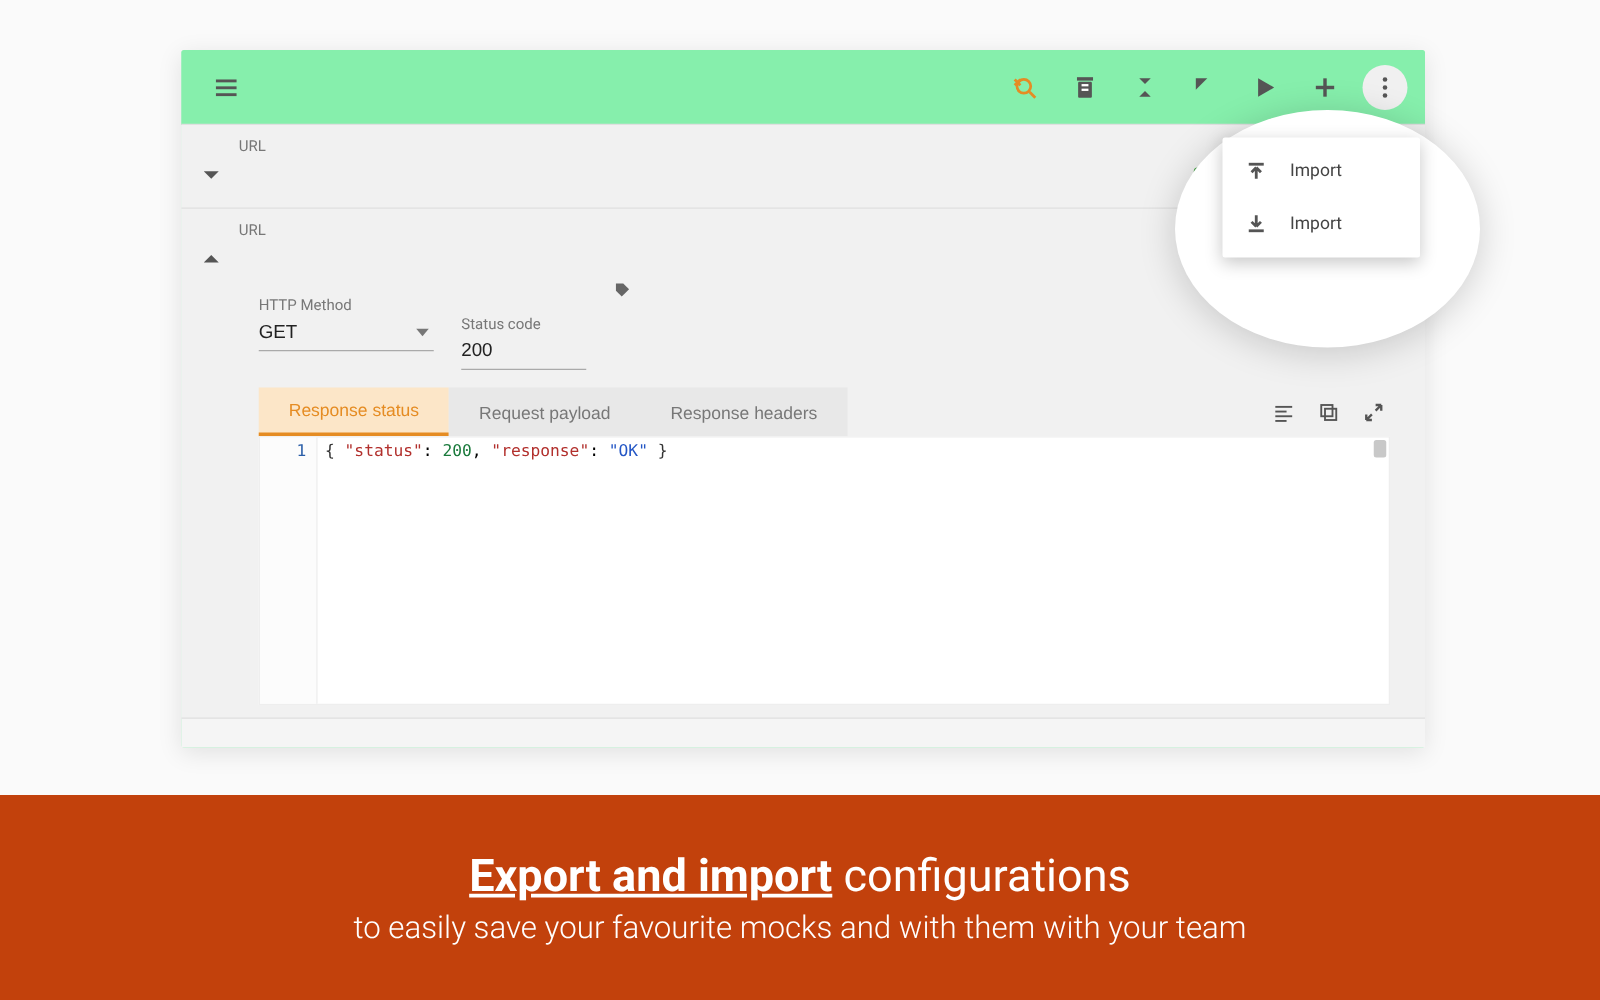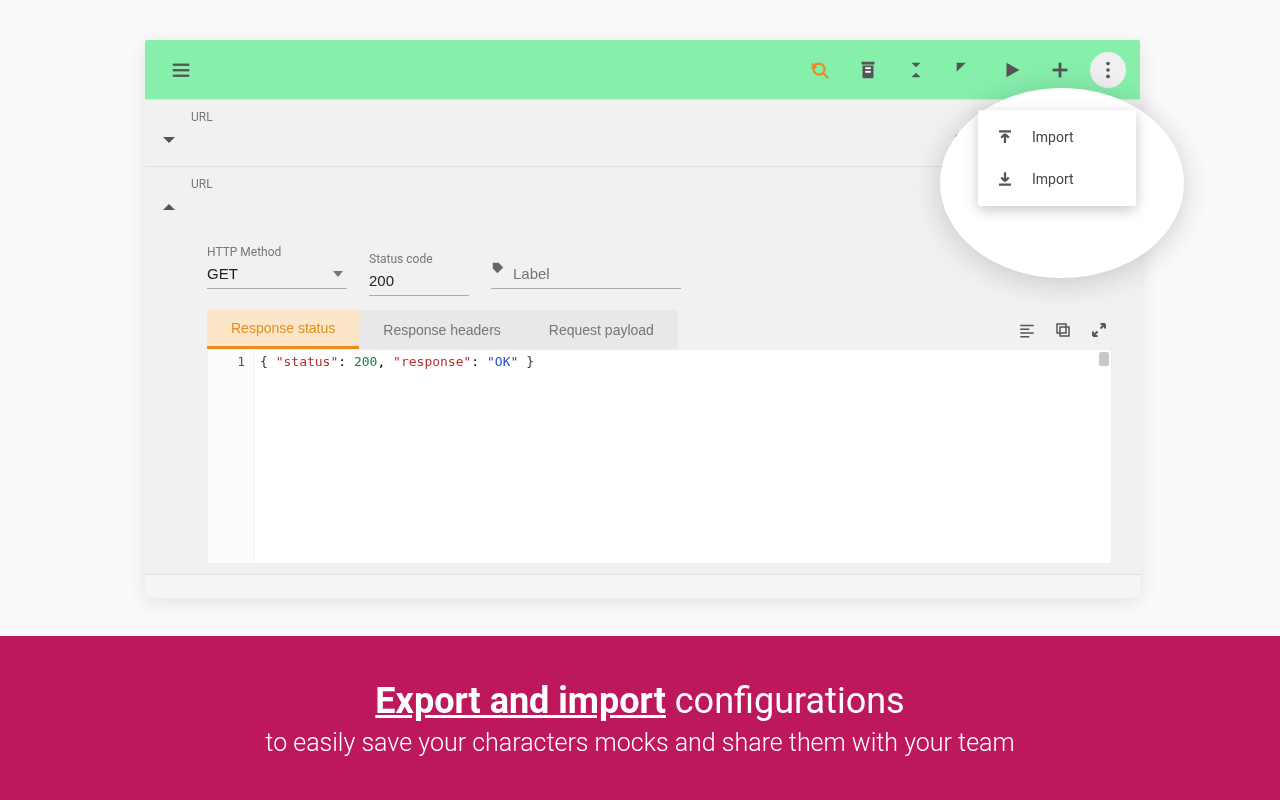--- a/index.html
+++ b/index.html
@@ -14,21 +14,21 @@
 .requests-list { flex: 1; overflow: auto; background: #f5f5f5; }
 .request-row { border-bottom: 1px solid #e0e0e0; padding: 10px 14px 10px 12px; background: #f1f1f1; }
 .request-summary { display: flex; align-items: flex-start; gap: 10px; }
 .chev { width: 24px; height: 24px; display: flex; align-items: center; justify-content: center; cursor: pointer; color: #555; margin-top: 18px; }
 .url-block { flex: 1; }
 .field-label { font-size: 12px; color: #777; margin-bottom: 4px; display: block; }
 .url-input { width: 640px; border: none; border-bottom: 1px solid #aaa; background: transparent; font-size: 15px; color: #222; padding: 4px 0 6px 0; outline: none; }
 .reg-btn { width: 28px; height: 28px; border: 1px solid #ccc; border-radius: 3px; background: #fafafa; display: flex; align-items: center; justify-content: center; margin-left: 6px; margin-top: 18px; cursor: pointer; color: #aaa; font-size: 13px; }
 .method-badge { border: 1px solid #4ea54e; color: #3a8c3a; font-size: 12px; font-weight: bold; padding: 4px 8px; border-radius: 3px; background: #f0f7f0; margin-left: auto; margin-top: 18px; cursor: pointer; }
 .method-badge.partial { position: absolute; right: 145px; }
-.config-row { display: flex; gap: 22px; padding: 14px 0 0 50px; align-items: center; }
+.config-row { display: flex; gap: 22px; padding: 14px 0 0 50px; align-items: flex-start; }
 .config-field { display: flex; flex-direction: column; }
 .config-field .field-label { margin-bottom: 2px; }
 .cf-input { border: none; border-bottom: 1px solid #aaa; background: transparent; font-size: 15px; padding: 4px 0 6px 0; outline: none; color: #222; }
 .method-sel { width: 140px; position: relative; }
 .method-sel::after { content: ""; position: absolute; right: 4px; top: 26px; width: 0; height: 0; border-left: 5px solid transparent; border-right: 5px solid transparent; border-top: 6px solid #777; }
 .status-in { width: 100px; margin-top: 15px; }
 .delay-wrap { width: 120px; position: relative; }
 .delay-wrap .ms { position: absolute; right: 0; bottom: 8px; color: #888; font-size: 13px; }
 .delay-wrap .field-label svg { width: 12px; height: 12px; vertical-align: -2px; margin-right: 2px; }
 .label-field { width: 190px; position: relative; }
@@ -46,21 +46,21 @@
 .code-body { padding: 4px 6px; white-space: pre; flex: 1; }
 .code-body .brace { color: #333; }
 .code-body .key { color: #b2302d; }
 .code-body .num { color: #1a7a3c; }
 .code-body .str { color: #2356c5; }
 .code-scroll { position: absolute; right: 2px; top: 2px; width: 10px; height: 14px; background: #c8c8c8; border-radius: 2px; }
 .menu-bubble { position: absolute; left: 940px; top: 88px; width: 244px; height: 190px; background: #fff; border-radius: 50%; box-shadow: 0 4px 30px rgba(0,0,0,0.18); z-index: 50; }
 .menu-card { position: absolute; left: 38px; top: 22px; width: 158px; background: #fff; box-shadow: 0 4px 14px rgba(0,0,0,0.22); border-radius: 2px; padding: 6px 0; }
 .menu-item { display: flex; align-items: center; gap: 18px; padding: 12px 18px; font-size: 14px; color: #444; cursor: pointer; }
 .menu-item svg { width: 18px; height: 18px; color: #555; }
-.promo { position: absolute; left: 0; top: 636px; width: 1280px; height: 164px; background: #be185d; display: flex; flex-direction: column; align-items: center; justify-content: center; color: #fff; }
+.promo { position: absolute; left: 0; top: 636px; width: 1280px; height: 164px; background: #c2410c; display: flex; flex-direction: column; align-items: center; justify-content: center; color: #fff; }
 .promo-title { font-size: 36px; font-weight: 400; margin-bottom: 6px; }
 .promo-title .ul { text-decoration: underline; font-weight: 700; }
 .promo-sub { font-size: 25px; font-weight: 300; }
 </style>
 </head>
 <body>
 
 <div class="app-panel">
   <div class="toolbar">
     <div class="toolbar-left">
@@ -160,29 +160,28 @@
         </div>
         <div class="config-field status-in">
           <span class="field-label">Status code</span>
           <input class="cf-input" value="200" style="">
         </div>
         <div class="config-field label-field">
           <span class="field-label">&nbsp;</span>
           <span class="tag-ic"><svg width="14" height="14" viewBox="0 0 24 24" fill="currentColor">
                 <path d="M3 3 L13 3 L21 11 L11 21 L3 13 Z"></path>
               </svg></span>
-          <input class="cf-input" placeholder="Label" style="">
         </div>
       </div>
 
       <div class="tabs-row">
         <div class="tabs">
           <button class="tab active">Response status</button>
+          <button class="tab">Request payload</button>
           <button class="tab">Response headers</button>
-          <button class="tab">Request payload</button>
         </div>
         <div class="tabs-actions">
           <div class="icon-btn">
               <svg viewBox="0 0 24 24" fill="currentColor">
                 <rect x="3" y="5" width="18" height="2"></rect>
                 <rect x="3" y="10" width="12" height="2"></rect>
                 <rect x="3" y="15" width="18" height="2"></rect>
                 <rect x="3" y="20" width="12" height="2"></rect>
               </svg>
             </div>
@@ -225,14 +224,14 @@
           <rect x="4" y="18" width="16" height="3"></rect>
           <path d="M12 3 L12 15 M12 15 L7 10 M12 15 L17 10" stroke="currentColor" stroke-width="3" fill="none"></path>
         </svg>
       <span>Import</span>
     </div>
   </div>
 </div>
 
 <div class="promo">
   <div class="promo-title"><span class="ul">Export and import</span><span> configurations</span></div>
-  <div class="promo-sub">to easily save your characters mocks and share them with your team</div>
+  <div class="promo-sub">to easily save your favourite mocks and with them with your team</div>
 </div>
 
 </body></html>

